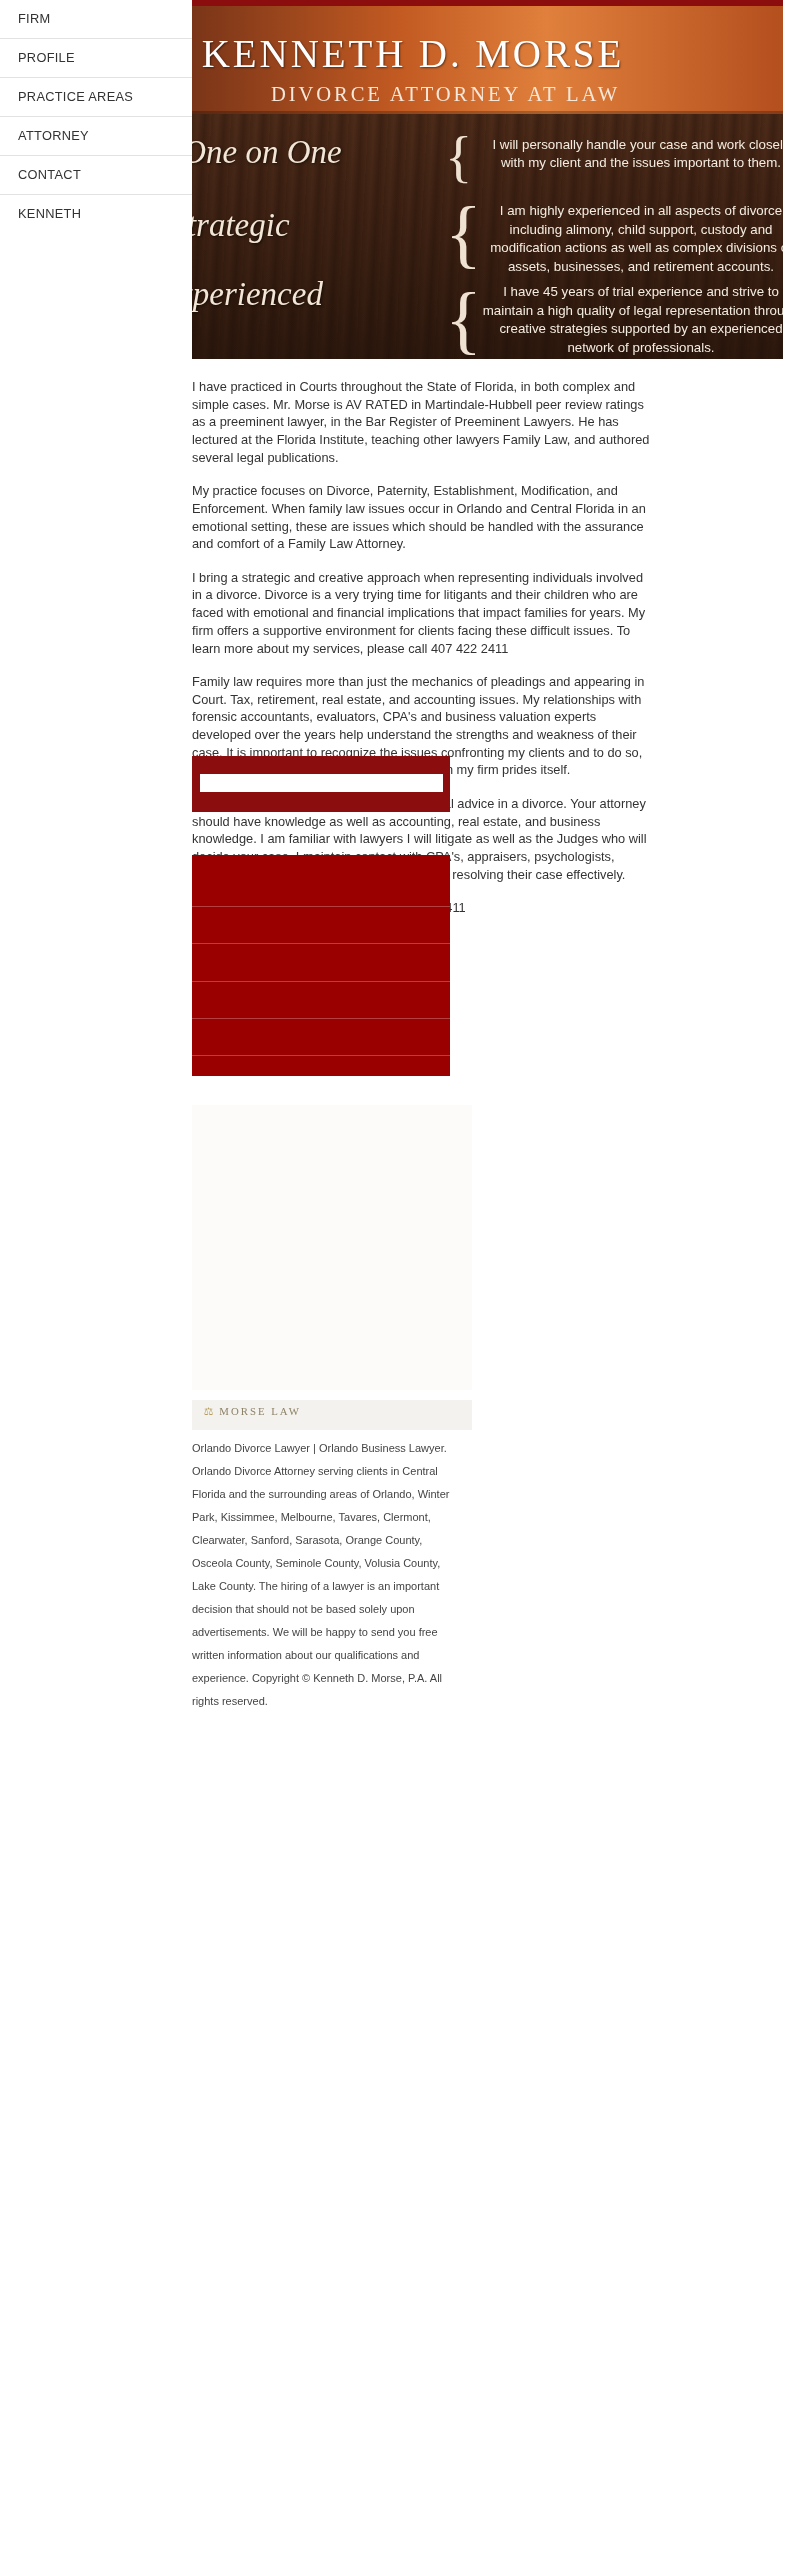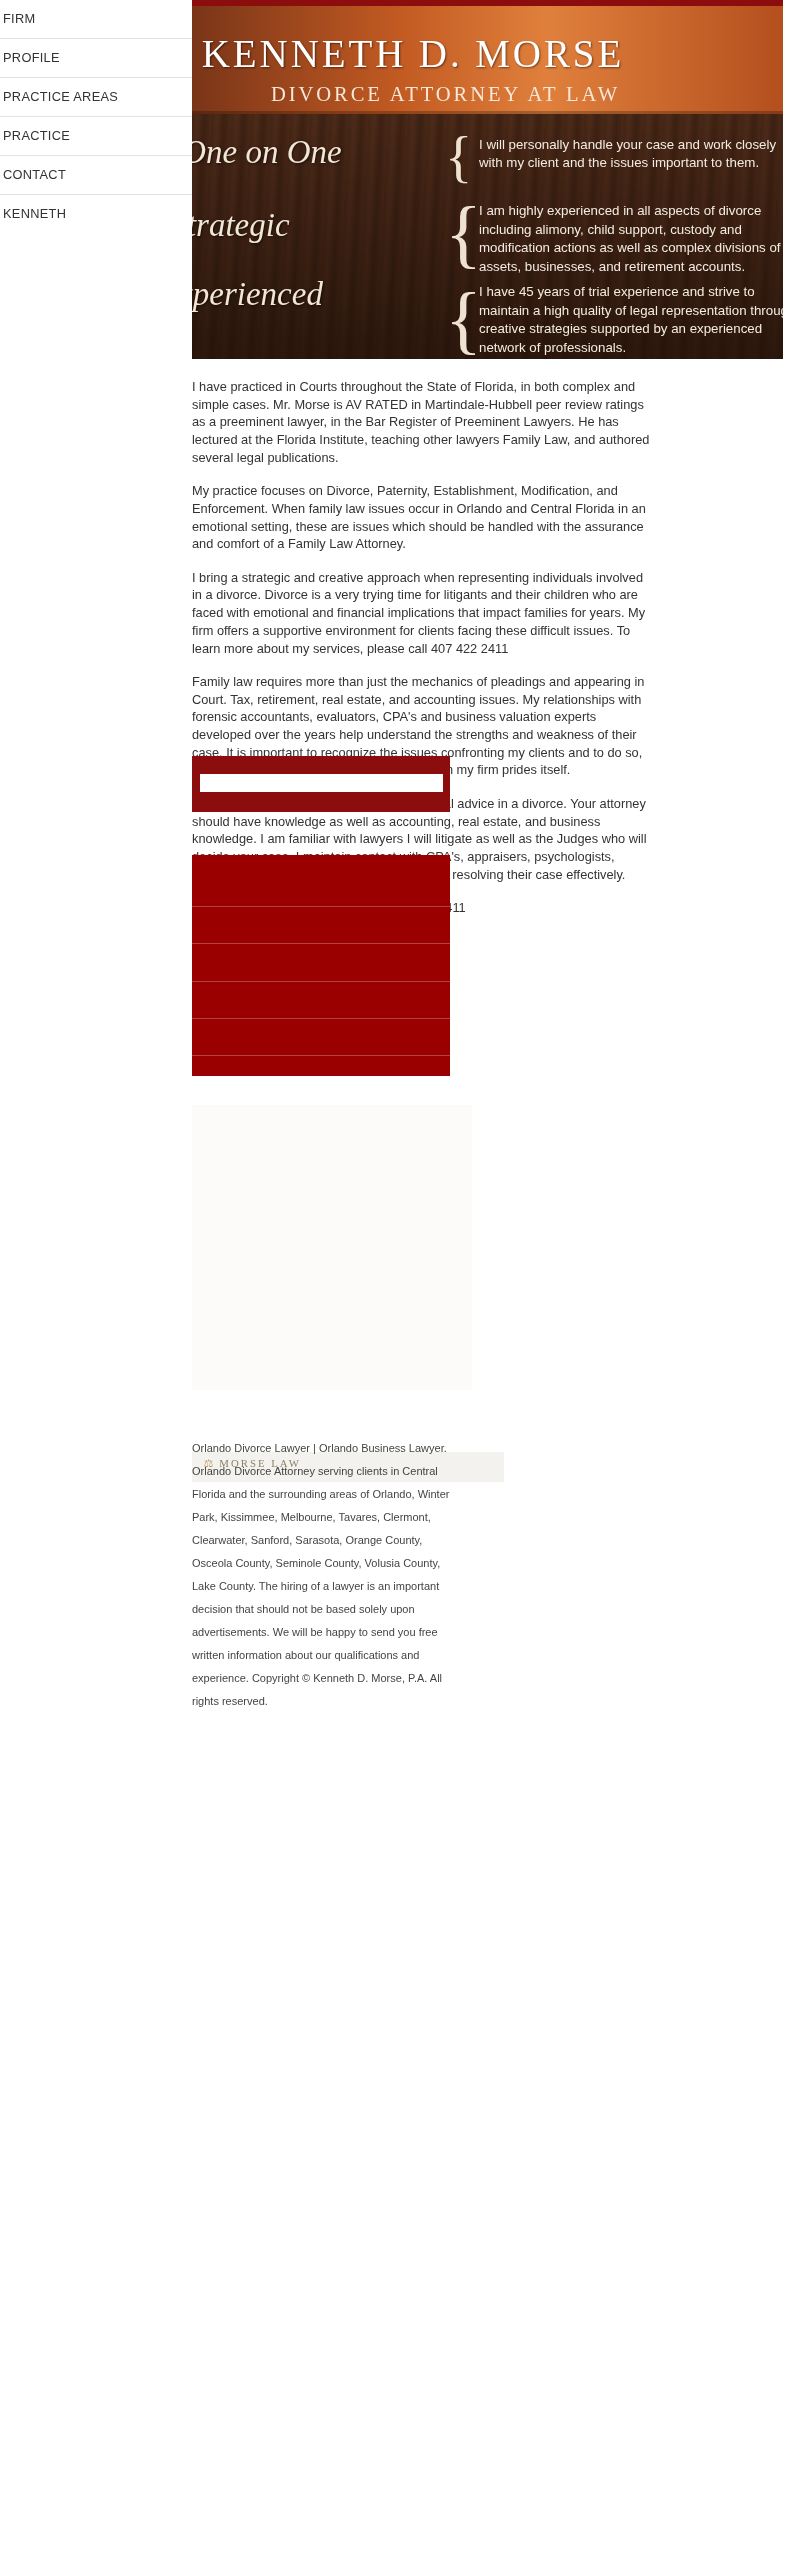--- a/index.html
+++ b/index.html
@@ -21,21 +21,21 @@
     position: absolute;
     left: 0;
     top: 0;
     width: 192px;
     background: #ffffff;
     z-index: 30;
   }
   .nav-item {
     height: 38px;
     line-height: 38px;
-    padding-left: 3px;
+    padding-left: 18px;
     font-size: 12.8px;
     color: #333;
     border-bottom: 1px solid #e2e2e2;
     letter-spacing: 0.3px;
     background: #fff;
     cursor: pointer;
   }
   .nav-item.last { border-bottom: none; }
 
   
@@ -84,20 +84,21 @@
     letter-spacing: 2.9px;
     color: #f6e7d8;
     white-space: nowrap;
   }
   .hero-body {
     position: absolute;
     left: 0; top: 114px; width: 100%; height: 245px;
     background:
       linear-gradient(180deg, rgba(60,32,18,.45), rgba(30,15,8,.75)),
       repeating-linear-gradient(93deg, #4a2a17 0px, #5b3420 5.9px, #3d2112 12.8px, #57301c 19.6px);
+    text-align: center;
   }
   .hero-scriptcol {
     position: absolute;
     left: 0; top: 0; width: 251px; height: 100%;
   }
   .script {
     position: absolute;
     font-family: "Liberation Serif", serif;
     font-style: italic;
     color: #f2e6d6;
@@ -197,22 +198,22 @@
     top: 1105px;
     width: 280px;
     height: 285px;
     background: #fcfbfa;
   }
 
   
   .footer-logo-band {
     position: absolute;
     left: 192px;
-    top: 1452px;
-    width: 312px;
+    top: 1400px;
+    width: 280px;
     height: 29.5px;
     background: #f4f2ee;
   }
   .footer-logo {
     position: absolute;
     left: 7.9px;
     top: 4.9px;
     font-family: "Liberation Serif", serif;
     font-size: 10.8px;
     letter-spacing: 2px;
@@ -255,21 +256,21 @@
     <div class="hero-text t1">I will personally handle your case and work closely with my client and the issues important to them.</div>
     <div class="hero-text t2">I am highly experienced in all aspects of divorce including alimony, child support, custody and modification actions as well as complex divisions of assets, businesses, and retirement accounts.</div>
     <div class="hero-text t3">I have 45 years of trial experience and strive to maintain a high quality of legal representation through creative strategies supported by an experienced network of professionals.</div>
   </div>
 </div>
 
 <div class="nav-panel">
   <div class="nav-item">FIRM</div>
   <div class="nav-item">PROFILE</div>
   <div class="nav-item">PRACTICE AREAS</div>
-  <div class="nav-item">PRACTICE</div>
+  <div class="nav-item">ATTORNEY</div>
   <div class="nav-item">CONTACT</div>
   <div class="nav-item last">KENNETH</div>
 </div>
 
 <div class="content">
   <p>I have practiced in Courts throughout the State of Florida, in both complex and simple cases. Mr. Morse is AV RATED in Martindale-Hubbell peer review ratings as a preeminent lawyer, in the Bar Register of Preeminent Lawyers. He has lectured at the Florida Institute, teaching other lawyers Family Law, and authored several legal publications.</p>
   <p>My practice focuses on Divorce, Paternity, Establishment, Modification, and Enforcement. When family law issues occur in Orlando and Central Florida in an emotional setting, these are issues which should be handled with the assurance and comfort of a Family Law Attorney.</p>
   <p>I bring a strategic and creative approach when representing individuals involved in a divorce. Divorce is a very trying time for litigants and their children who are faced with emotional and financial implications that impact families for years. My firm offers a supportive environment for clients facing these difficult issues. To learn more about my services, please call 407 422 2411</p>
   <p>Family law requires more than just the mechanics of pleadings and appearing in Court. Tax, retirement, real estate, and accounting issues. My relationships with forensic accountants, evaluators, CPA's and business valuation experts developed over the years help understand the strengths and weakness of their case. It is important to recognize the issues confronting my clients and to do so, organization and preparation is a skill in which my firm prides itself.</p>
   <p>A client is not necessarily a lawyer giving legal advice in a divorce. Your attorney should have knowledge as well as accounting, real estate, and business knowledge. I am familiar with lawyers I will litigate as well as the Judges who will decide your case. I maintain contact with CPA's, appraisers, psychologists, business and vocational experts that assist in resolving their case effectively.</p>

